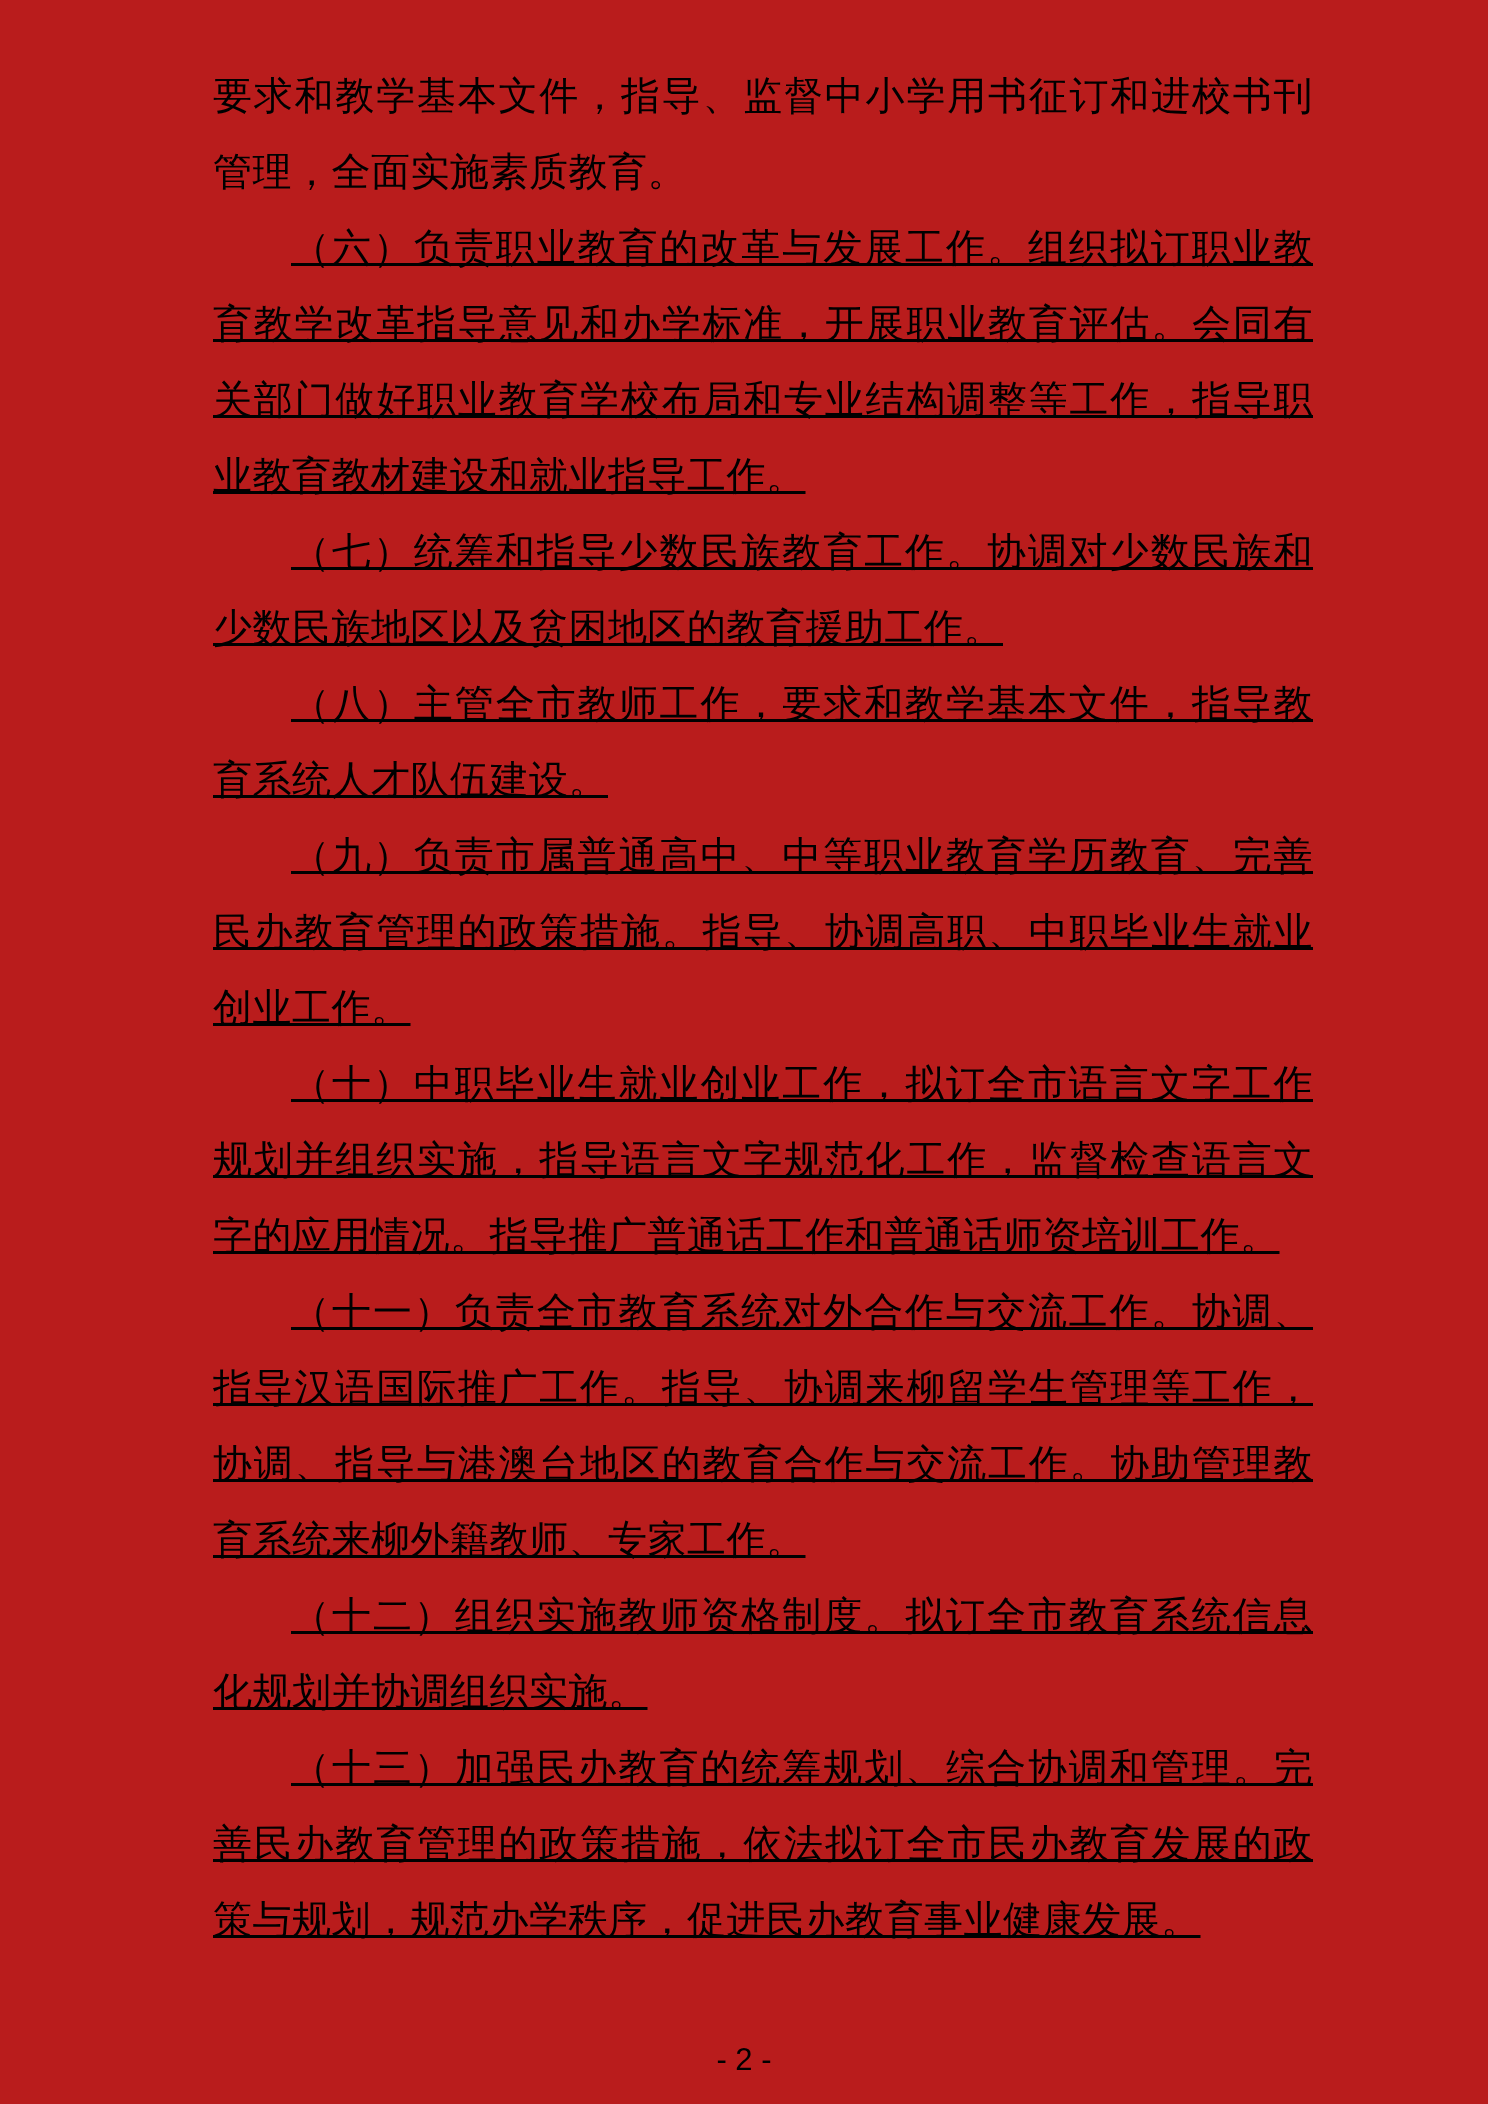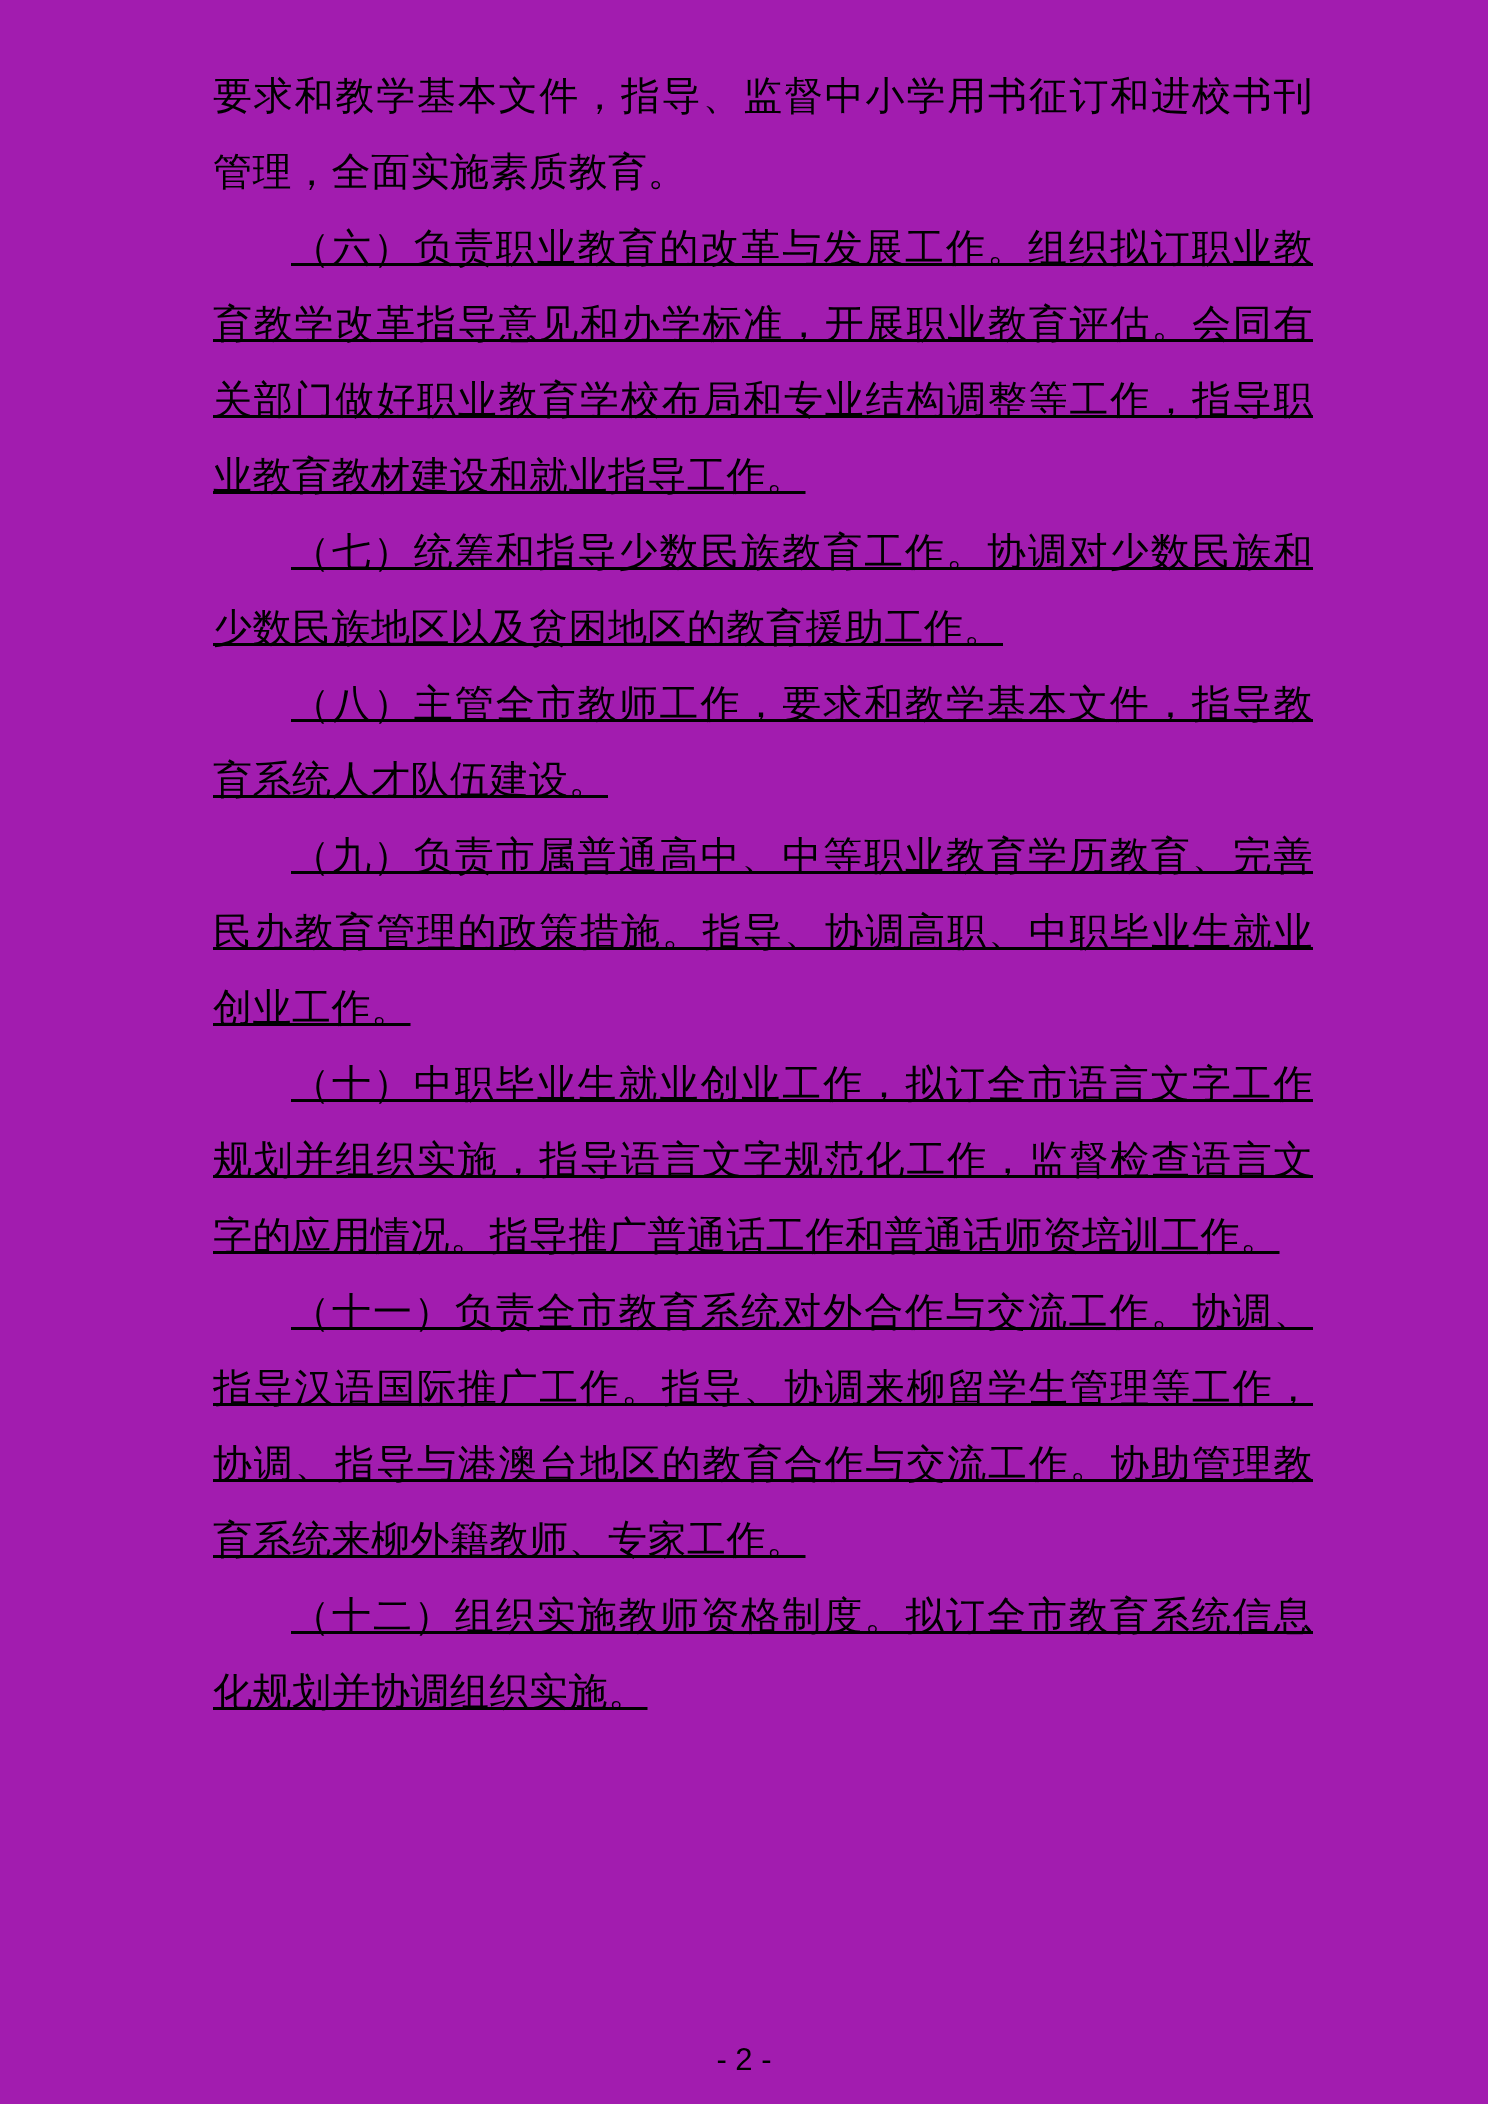--- a/index.html
+++ b/index.html
@@ -4,21 +4,21 @@
 <style>
   html, body {
     margin: 0;
     padding: 0;
     background: #ffffff;
   }
   .page {
     position: relative;
     width: 1488px;
     height: 2104px;
-    background: #a21caf;
+    background: #b91c1c;
     overflow: hidden;
     font-family: "Liberation Sans", "DejaVu Sans", sans-serif;
     color: #000000;
   }
   .doc-body {
     position: absolute;
     top: 58px;
     left: 213px;
     width: 1100px;
     font-size: 39px;
@@ -52,18 +52,19 @@
 <div class="page">
   <div class="doc-body">
     <p class="para">要求和教学基本文件，指导、监督中小学用书征订和进校书刊管理，全面实施素质教育。</p>
     <p class="para indent">（六）负责职业教育的改革与发展工作。组织拟订职业教育教学改革指导意见和办学标准，开展职业教育评估。会同有关部门做好职业教育学校布局和专业结构调整等工作，指导职业教育教材建设和就业指导工作。</p>
     <p class="para indent">（七）统筹和指导少数民族教育工作。协调对少数民族和少数民族地区以及贫困地区的教育援助工作。</p>
     <p class="para indent">（八）主管全市教师工作，要求和教学基本文件，指导教育系统人才队伍建设。</p>
     <p class="para indent">（九）负责市属普通高中、中等职业教育学历教育、完善民办教育管理的政策措施。指导、协调高职、中职毕业生就业创业工作。</p>
     <p class="para indent">（十）中职毕业生就业创业工作，拟订全市语言文字工作规划并组织实施，指导语言文字规范化工作，监督检查语言文字的应用情况。指导推广普通话工作和普通话师资培训工作。</p>
     <p class="para indent">（十一）负责全市教育系统对外合作与交流工作。协调、指导汉语国际推广工作。指导、协调来柳留学生管理等工作，协调、指导与港澳台地区的教育合作与交流工作。协助管理教育系统来柳外籍教师、专家工作。</p>
     <p class="para indent">（十二）组织实施教师资格制度。拟订全市教育系统信息化规划并协调组织实施。</p>
+    <p class="para indent">（十三）加强民办教育的统筹规划、综合协调和管理。完善民办教育管理的政策措施，依法拟订全市民办教育发展的政策与规划，规范办学秩序，促进民办教育事业健康发展。</p>
   </div>
 
   <div class="footer">
     <span>- 2 -</span>
   </div>
 </div>
 
 </body></html>

